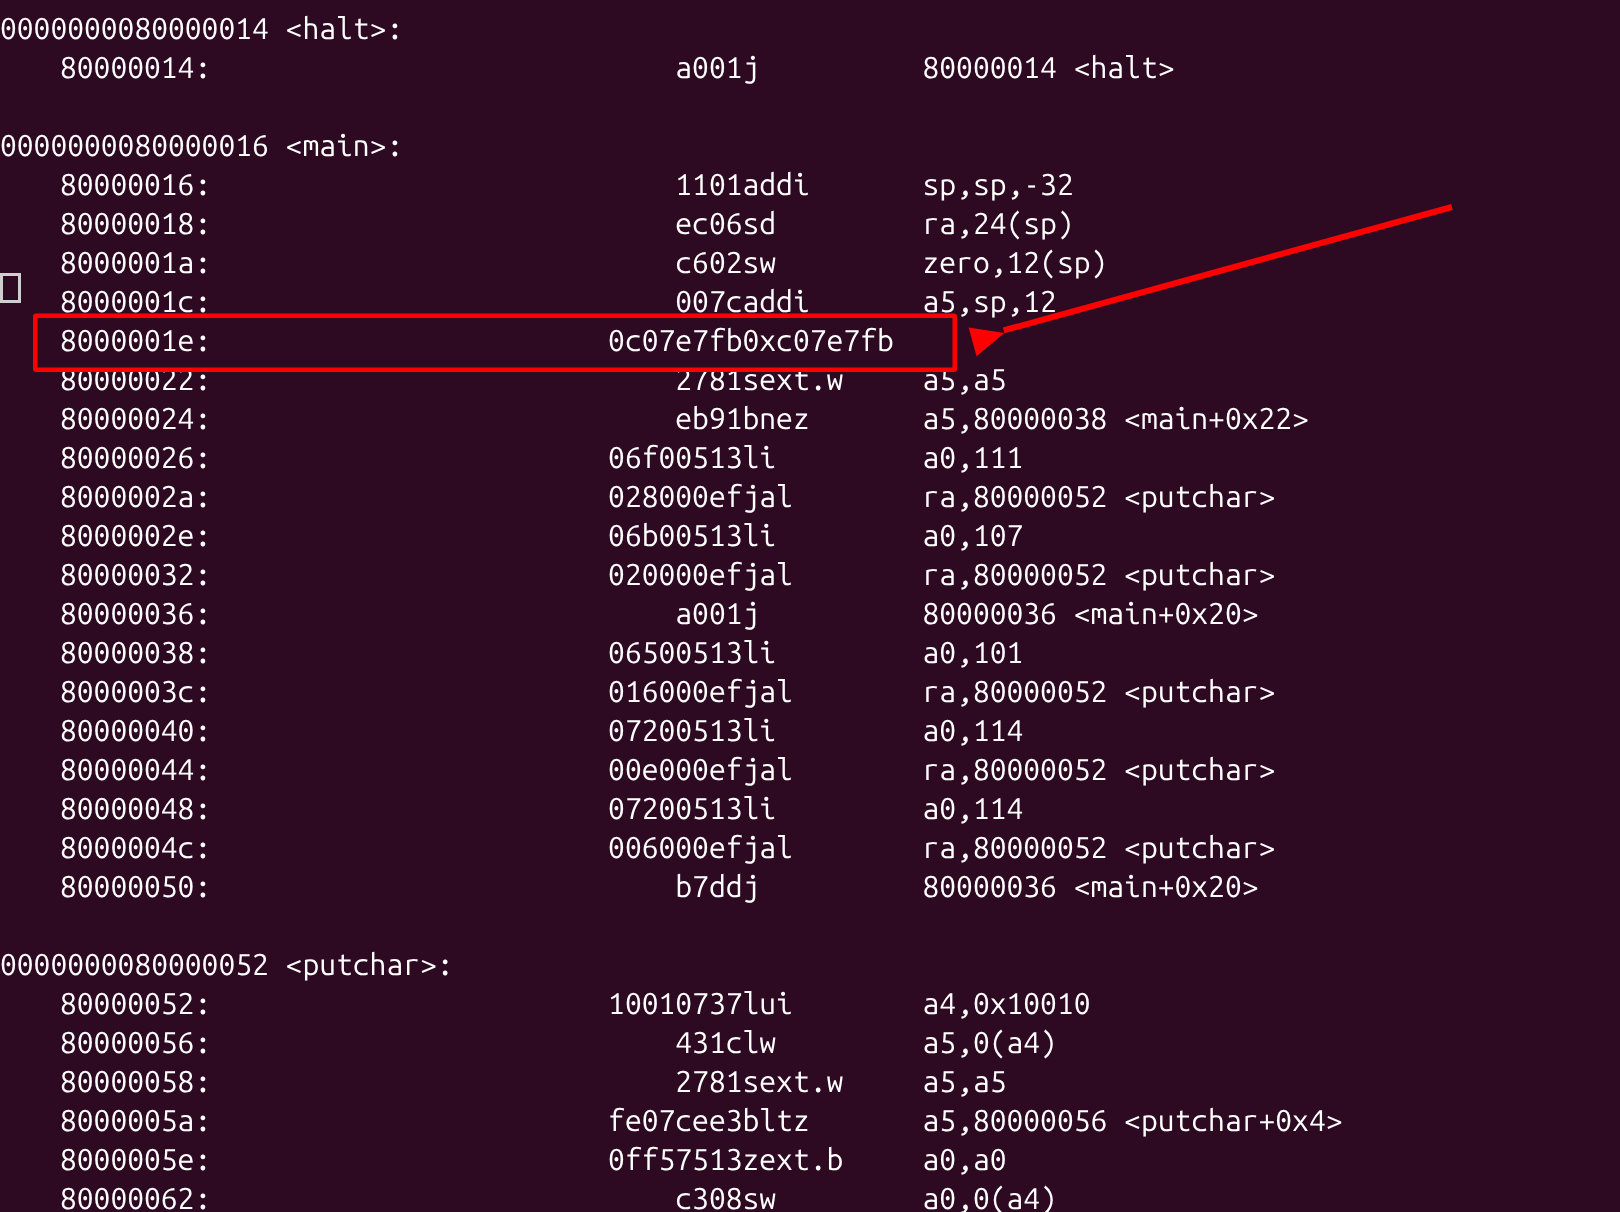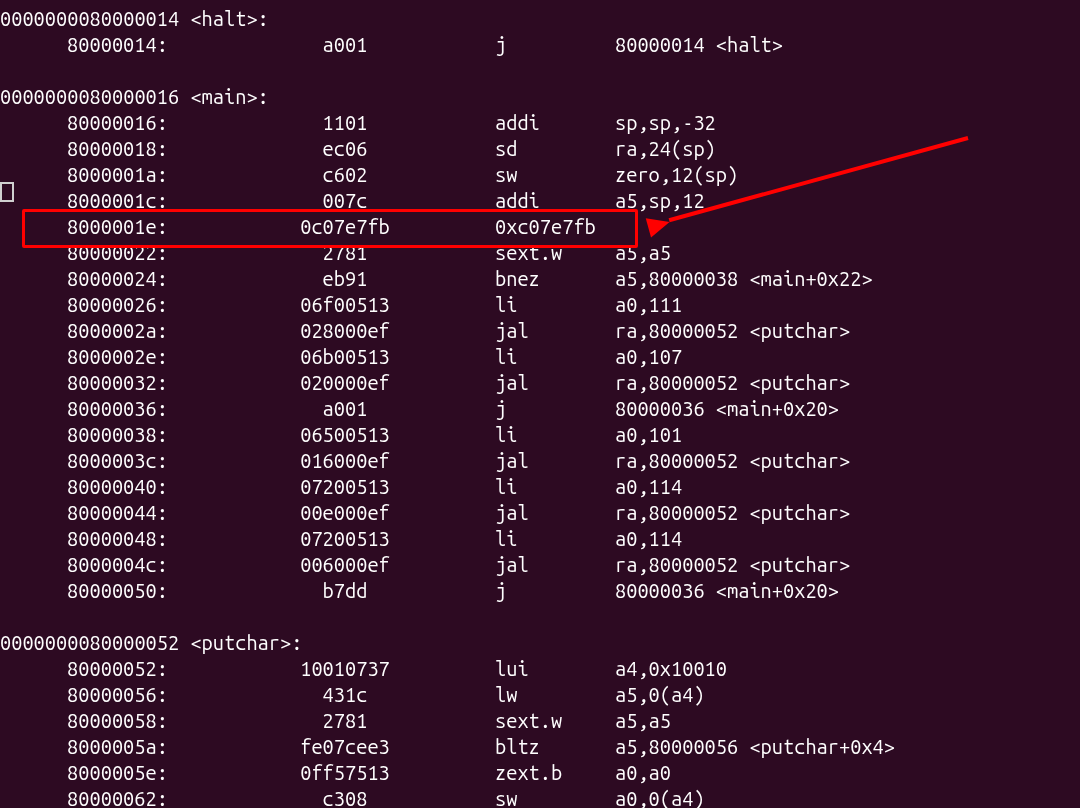--- a/index.html
+++ b/index.html
@@ -13,22 +13,22 @@
     width: 1080px;
     height: 808px;
     overflow: hidden;
   }
   .terminal {
     position: relative;
     padding: 6px 0 0 0;
     white-space: pre;
   }
   .line { display: block; }
-  .col-a   { display: inline-block; width: 155px;  text-align: center; }   
-  .col-b   { display: inline-block; width: 300px; text-align: center; }    
+  .col-a   { display: inline-block; width: 155px;  text-align: left; }   
+  .col-b   { display: inline-block; width: 300px; text-align: right; }    
   .col-m   { display: inline-block; width: 120px; text-align: left; }    
   .col-o   { display: inline-block; text-align: right; }                                    
   .indent  { display: inline-block; width: 40px; }
   .noindent{ display: inline-block; width: 0px; }
 
   
   .redbox {
     position: absolute;
     border: 3px solid #ff0000;
     pointer-events: none;

